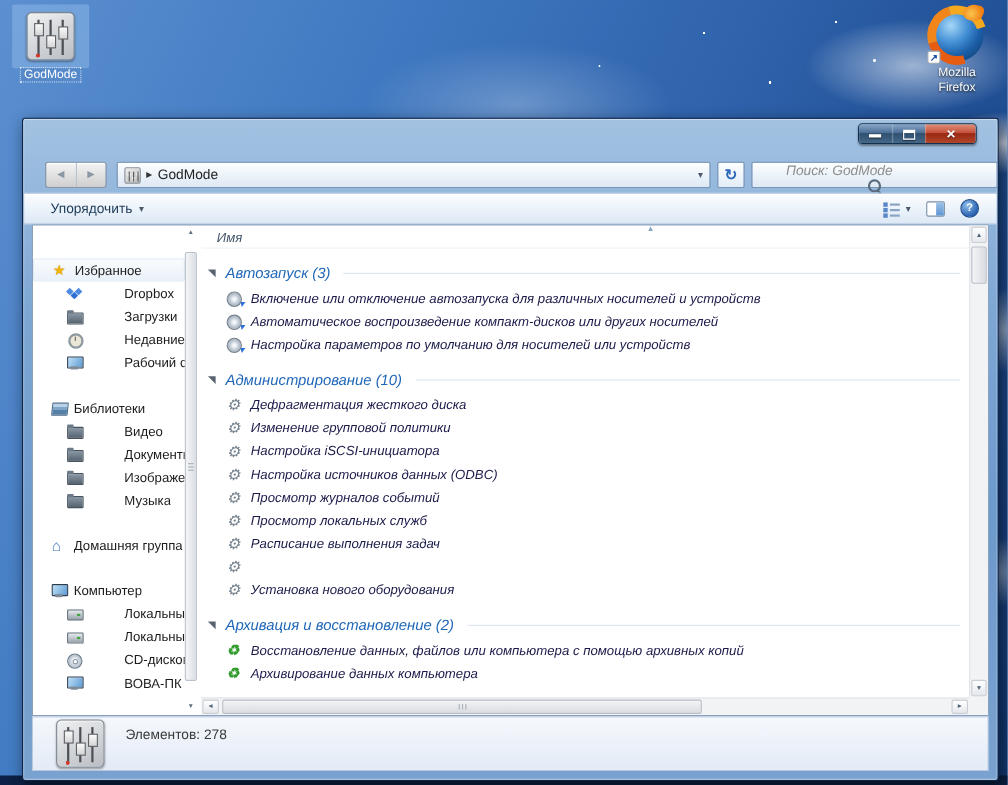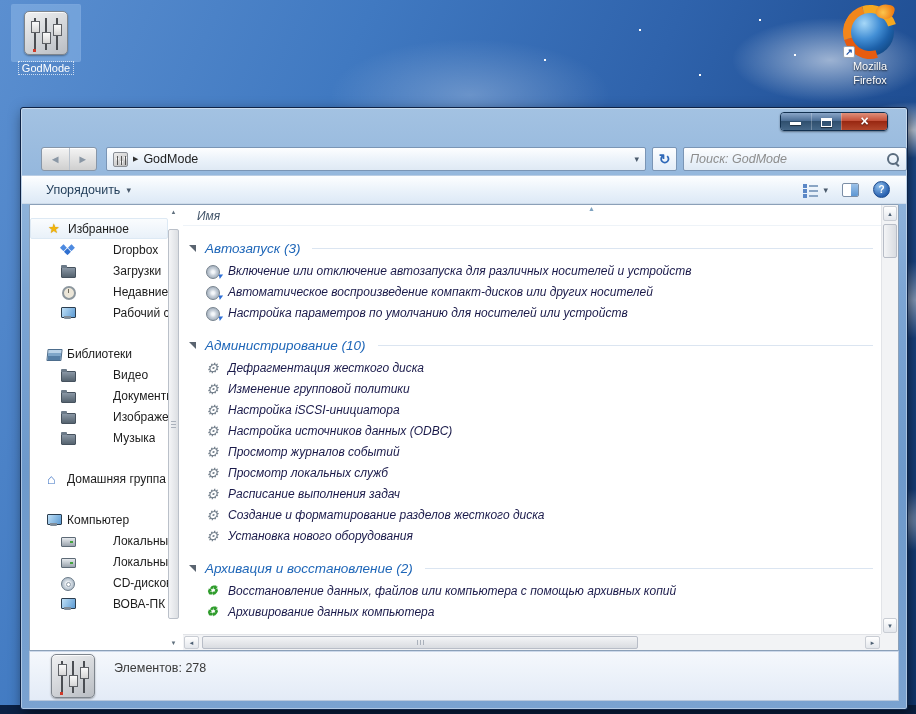--- a/index.html
+++ b/index.html
@@ -79,21 +79,21 @@
 
   .addr { position:absolute; left:77px; top:3px; width:540px; height:24px; display:flex; align-items:center; gap:5px;
     padding:0 6px; background:linear-gradient(#fdfeff,#e9f1f9 60%, #dfe9f4); border:1px solid #7a95b5; border-radius:2px; }
   .addr .crumb-arrow { font-size:7px; color:#333; }
   .addr .crumb { font-size:12.5px; color:#222; }
   .addr .spacer { flex:1; }
   .addr .caret, .organize .caret, .views-caret { font-size:9px; color:#4a5a6c; }
   .refresh { position:absolute; left:623px; top:3px; width:25px; height:24px; display:flex; align-items:center; justify-content:center;
     background:linear-gradient(#fdfeff,#e3edf8); border:1px solid #7a95b5; border-radius:2px; color:#2e68b8; font-size:14px; font-weight:bold; }
   .search { position:absolute; left:654px; top:3px; width:224px; height:24px; display:flex; align-items:center;
-    padding:0 6px; background:linear-gradient(#fdfeff,#e9f1f9 60%, #dfe9f4); border:1px solid #7a95b5; border-radius:2px; }
+    padding:0 6px; background:linear-gradient(#fdfeff,#e9f1f9 60%, #dfe9f4); border:1px solid #7a95b5; border-radius:2px;flex-direction:column; }
   .search input { flex:1; border:none; outline:none; background:transparent; font-size:12.5px; font-family:inherit; color:#333; min-width:0; }
   .search input::placeholder { font-style:italic; color:#8d8d8d; }
   .mag { position:relative; width:14px; height:14px; flex:none; }
   .mag::before { content:""; position:absolute; left:1px; top:1px; width:8px; height:8px; border:2px solid #5a6c7e; border-radius:50%; }
   .mag::after { content:""; position:absolute; left:10px; top:10px; width:5px; height:2px; background:#5a6c7e; transform:rotate(45deg); transform-origin:0 0; }
 
   .toolbar { position:absolute; left:1px; right:1px; top:67px; height:29px; display:flex; align-items:center;
     background:linear-gradient(#fdfeff,#eaf2fa 55%, #dde9f6); border-top:1px solid #b9cde4; border-bottom:1px solid #cfdcea; }
   .organize { display:flex; align-items:center; gap:6px; margin-left:24px; font-size:12.5px; color:#1f3b57; background:none; border:none; font-family:inherit; }
   .tb-right { position:absolute; right:16px; display:flex; align-items:center; gap:14px; }
@@ -103,21 +103,21 @@
   .ic-views::after { content:""; position:absolute; left:6px; top:2px; width:9px; height:2px; background:#8aa5c4; box-shadow:0 5px 0 #8aa5c4, 0 10px 0 #8aa5c4; }
   .prev-btn { background:none; border:none; }
   .ic-preview { position:relative; display:block; width:17px; height:14px; border:1px solid #7b8ea6; border-radius:2px; background:#fff; }
   .ic-preview::after { content:""; position:absolute; right:0; top:0; bottom:0; width:7px; background:linear-gradient(#9cc1e8,#5e97d3); border-radius:0 1px 1px 0; }
   .help-btn { width:17px; height:17px; border-radius:50%; border:1px solid #1c4a8c; color:#fff; font-size:10px; font-weight:bold;
     background:radial-gradient(circle at 35% 30%, #8fc0ee, #2a62b0 70%); line-height:15px; text-align:center; }
 
   .content { position:absolute; left:8px; right:8px; top:96px; bottom:58px; background:#fff; border:1px solid #8ba0b8; border-radius:1px; }
 
   
-  .sidebar { position:absolute; left:0; top:0; bottom:0; width:152px; overflow:hidden; padding-top:13px; }
+  .sidebar { position:absolute; left:0; top:0; bottom:0; width:152px; overflow:hidden; padding-top:30px; }
   .side-row { display:flex; align-items:center; height:21px; font-size:12px; color:#1c1c1c; padding-left:16px; width:138px; }
   .side-row.lvl1 { padding-left:30px;gap:32px; }
   .side-row.gap { margin-top:20px; }
   .side-row .lbl { margin-left:5px; white-space:nowrap; overflow:hidden; }
   .side-list > div:first-of-type { background:linear-gradient(#fafcfe,#e9f1f9); border:1px solid #dde9f4; border-radius:2px; }
   .side-scroll { position:absolute; right:2px; top:2px; bottom:1px; width:13px; }
   .side-scroll .sarrow { position:absolute; left:0; width:13px; height:11px; font-size:6px; color:#60707e; text-align:center; line-height:11px; background:none; border:none; }
   .side-scroll .up { top:0; } .side-scroll .down { bottom:0; }
   .side-scroll .sthumb { position:absolute; left:1px; right:1px; top:22px; bottom:30px; background:linear-gradient(90deg,#f4f5f7,#dcdfe3);
     border:1px solid #bac0c9; border-radius:2px; }
@@ -429,21 +429,20 @@
               <span class="lbl">Просмотр локальных служб</span>
             </div>
 
             <div class="itm">
               <span class="ic ic-admin"></span>
               <span class="lbl">Расписание выполнения задач</span>
             </div>
 
             <div class="itm">
               <span class="ic ic-admin"></span>
-              <span class="lbl">Создание и форматирование разделов жесткого диска</span>
             </div>
 
             <div class="itm">
               <span class="ic ic-admin"></span>
               <span class="lbl">Установка нового оборудования</span>
             </div>
           </div>
       </div>
 
       <div class="grp">

